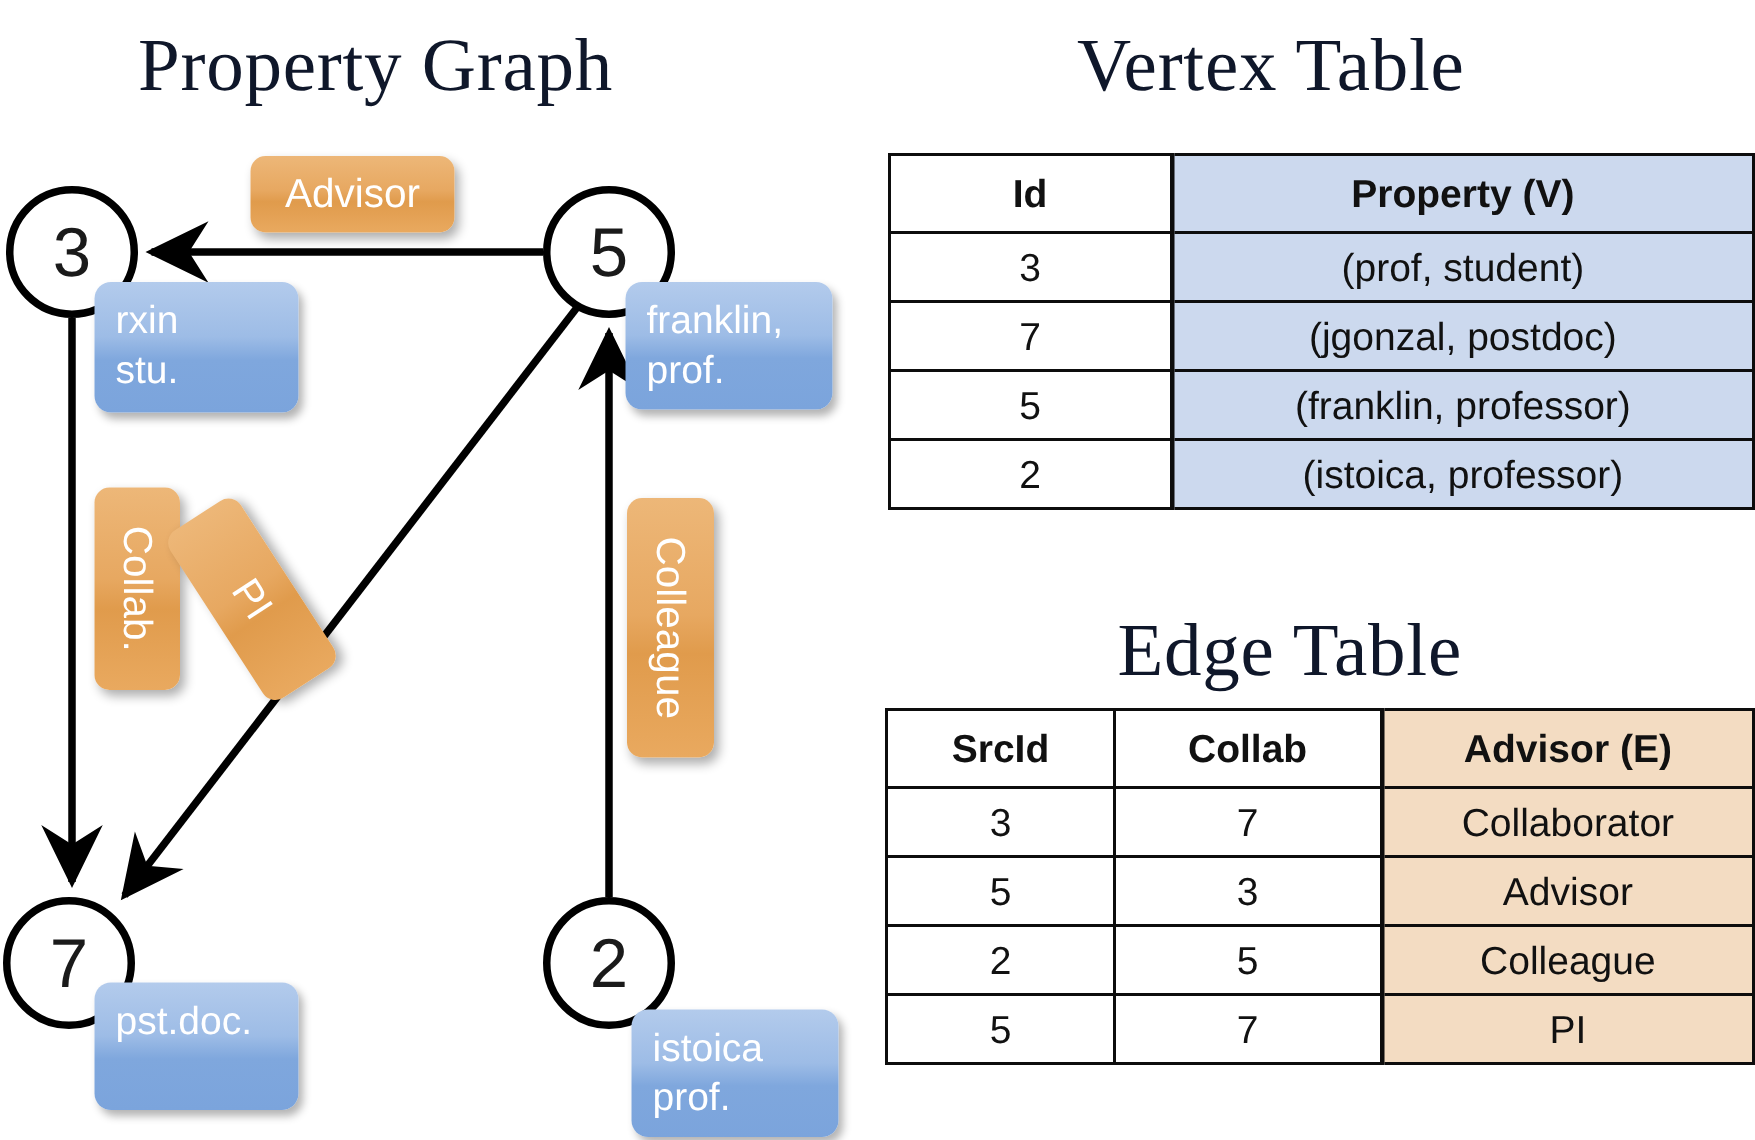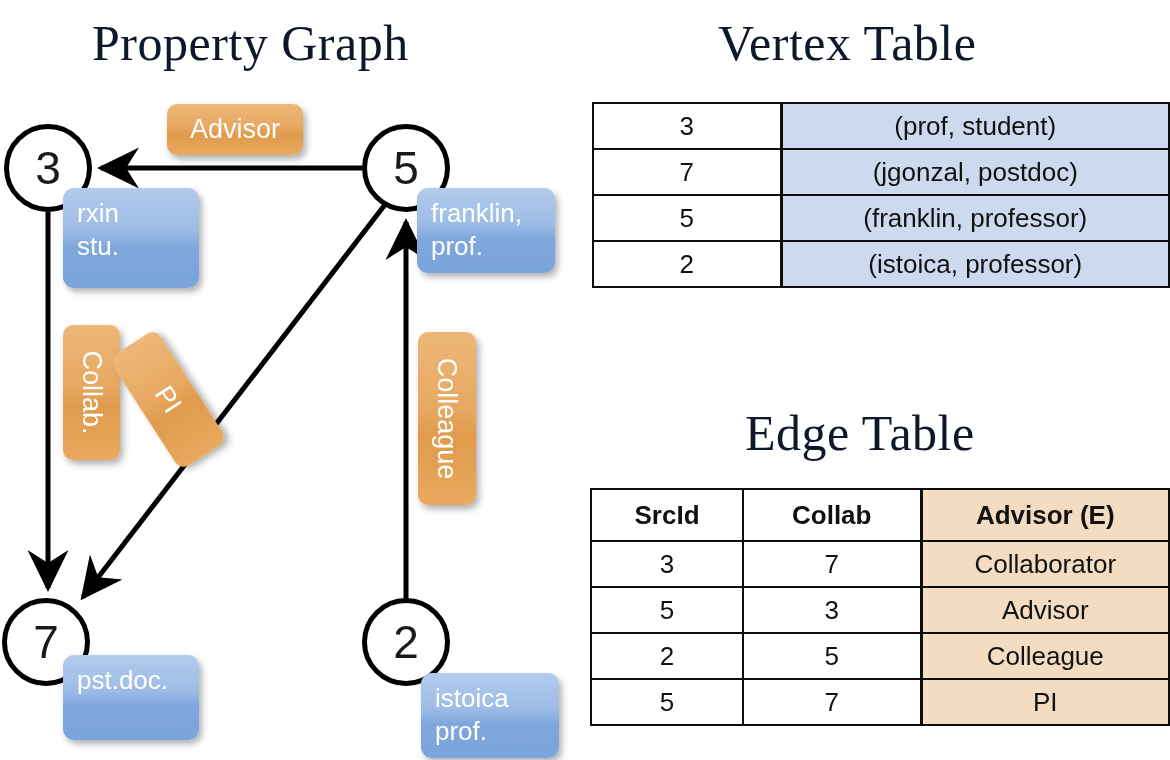--- a/index.html
+++ b/index.html
@@ -68,21 +68,21 @@
     background: linear-gradient(to bottom, #b3cbec 0%, #9dbce6 42%, #7fa7dd 60%, #7ba4dc 100%);
     box-shadow: 3px 4px 6px rgba(0,0,0,0.30);
     color: #ffffff;
     font-size: 26px;
     line-height: 1.28;
     padding: 9px 0 0 14px;
     box-sizing: border-box;
     z-index: 6;
     font-family: "Liberation Sans", sans-serif;
   }
-  #vbox-rxin     { left: 63px;  top: 98px;  width: 136px; height: 100px; }
+  #vbox-rxin     { left: 63px;  top: 98px;  width: 136px; height: 87px; }
   #vbox-franklin { left: 417px; top: 98px;  width: 138px; height: 85px; }
   #vbox-jgonzal  { left: 63px;  top: 565px; width: 136px; height: 85px; }
   #vbox-istoica  { left: 421px; top: 583px; width: 138px; height: 85px; }
 
   .edge-label-box {
     position: absolute;
     border-radius: 10px;
     background: linear-gradient(to bottom, #edb778 0%, #e7a861 45%, #e09b4c 60%, #e9a95f 100%);
     box-shadow: 3px 4px 7px rgba(0,0,0,0.32);
     color: #ffffff;
@@ -136,21 +136,21 @@
     box-sizing: border-box;
     background: #ffffff;
   }
   .data-table td.hdr {
     font-weight: bold;
     height: 52px;
   }
   #vertex-table { left: 592px; top: 102px; width: 576px; }
   #vertex-table td.prop { background: #ccd9ee; border-left-width: 3px; }
 
-  #edge-table { left: 590px; top: 488px; width: 578px; }
+  #edge-table { left: 590px; top: 472px; width: 578px; }
   #edge-table td.prop { background: #f3dcc2; border-left-width: 3px; }
 </style>
 </head>
 <body>
 
 <div class="panel-title" id="title-property-graph">Property Graph</div>
 <div class="panel-title" id="title-vertex-table">Vertex Table</div>
 <div class="panel-title" id="title-edge-table">Edge Table</div>
 
 <div id="graph-canvas">
@@ -205,20 +205,24 @@
     <span class="rot-text">Colleague</span>
   </div>
 </div>
 
 <table class="data-table" id="vertex-table">
   <colgroup>
       <col style="width:188px">
       <col style="width:388px">
     </colgroup>
   <tbody>
+    <tr>
+      <td class="hdr">Id</td>
+      <td class="hdr prop">Property (V)</td>
+    </tr>
     <tr>
       <td>3</td>
       <td class="prop">(prof, student)</td>
     </tr>
     <tr>
       <td>7</td>
       <td class="prop">(jgonzal, postdoc)</td>
     </tr>
     <tr>
       <td>5</td>

